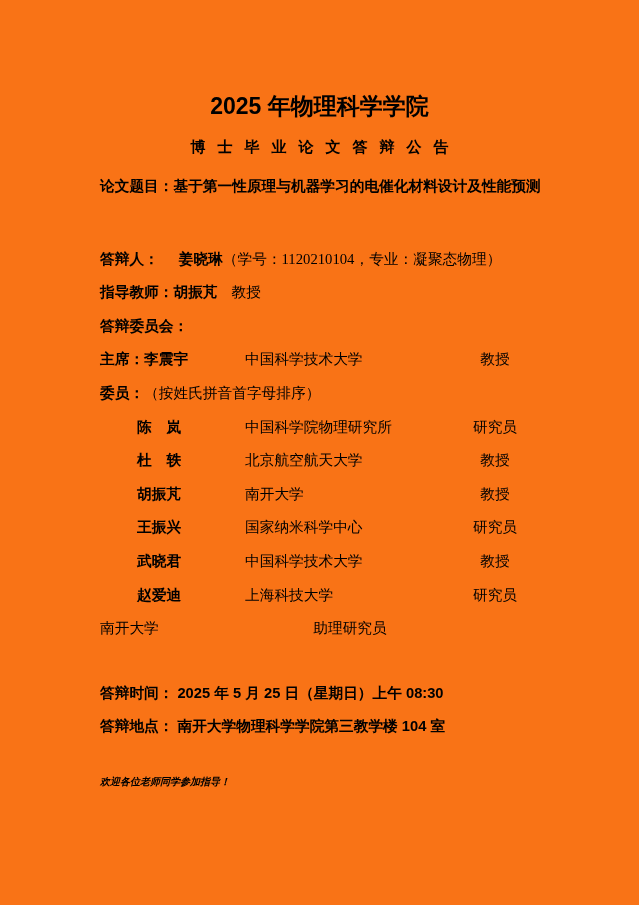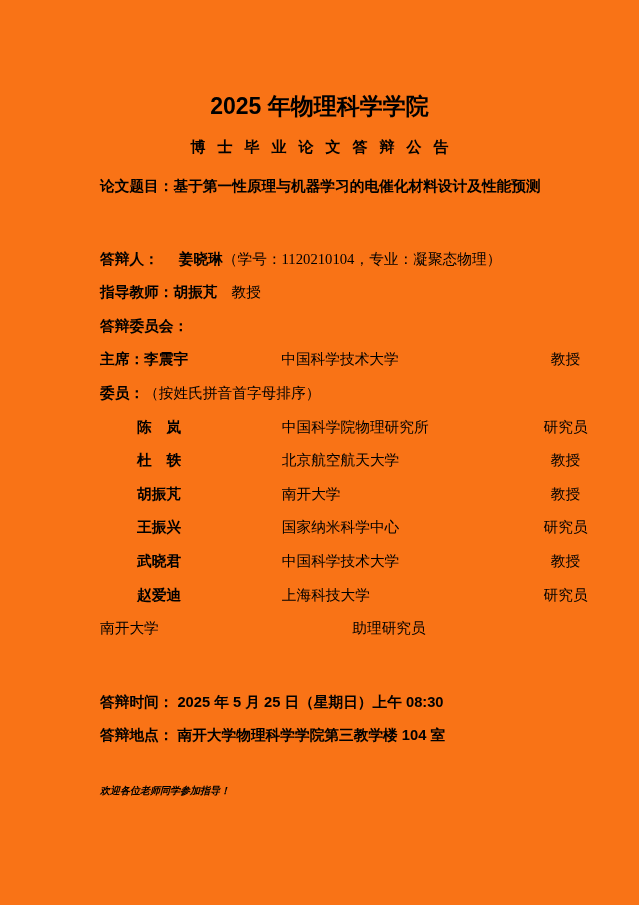--- a/index.html
+++ b/index.html
@@ -26,27 +26,27 @@
   .title-line2 { font-size: 15px; line-height: 46px; letter-spacing: 12px; padding-left: 12px; }
 
   .body-block { padding-left: 100px; font-size: 14.7px; }
   .trow { line-height: 33.6px; white-space: nowrap; }
 
   .thesis-row   { }
   .defender-row { margin-top: 39px; }
   .defender-name { margin-left: 20px; }
   .advisor-title { margin-left: 14px; }
 
-  .grid-row { display: flex; line-height: 33.6px; white-space: nowrap; gap: 39px; }
+  .grid-row { display: flex; line-height: 33.6px; white-space: nowrap; }
   .c1 { width: 145px; }
   .c2 { width: 175px; }
   .c3 { width: 150px; text-align: center; }
   .member-indent { padding-left: 37px; }
 
-  .time-row  { margin-top: 40px; }
+  .time-row  { margin-top: 31px; }
   .sched-value { margin-left: 4px; }
 
   .welcome-row {
     margin-top: 22px;
     font-family: Liberation Mono, monospace;
     font-style: italic;
     font-weight: 700;
     font-size: 10px;
     line-height: 33.6px;
   }

